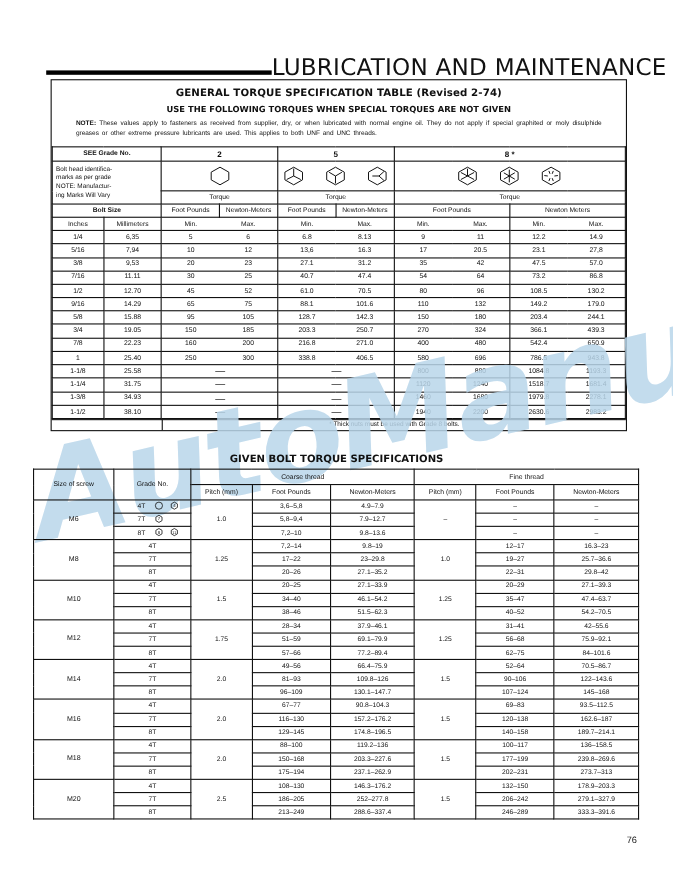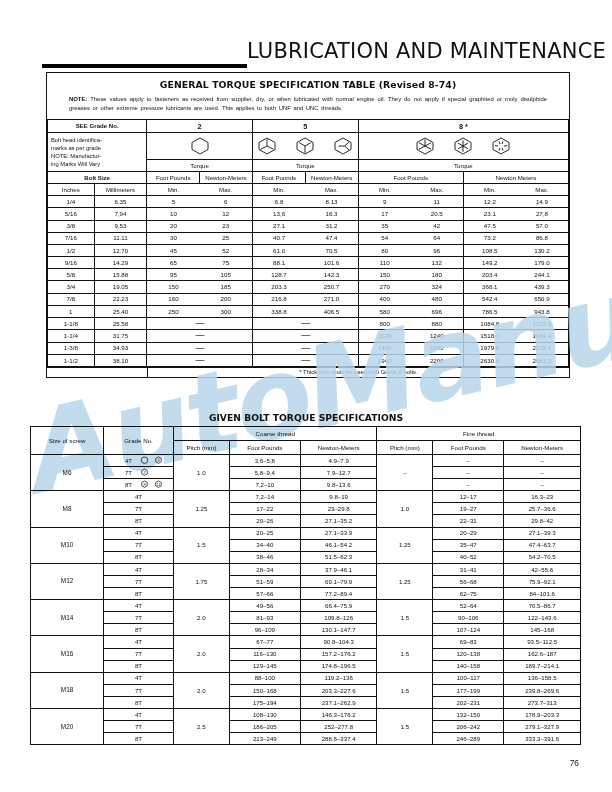--- a/index.html
+++ b/index.html
@@ -48,21 +48,21 @@
     width:205px;height:4px;background:#000;
     margin-bottom:6px;
   }
   .pg-title{
     font-family:"DejaVu Sans", sans-serif;
     font-size:21px;
     letter-spacing:.2px;
     line-height:1;
     white-space:nowrap;
     margin-left:0;
-    margin-bottom:12px;
+    margin-bottom:2px;
   }
 
   
   table{border-collapse:collapse;}
   td,th{
     border:1px solid #111;
     font-size:6.2px;
     text-align:center;
     vertical-align:middle;
     padding:0;
@@ -153,21 +153,22 @@
     <span>AutoManual</span>
   </div>
 
   <div class="pg-header">
     <div class="rule"></div>
     <div class="pg-title">LUBRICATION AND MAINTENANCE</div>
   </div>
 
   <div class="t1-wrap">
     <div class="t1-head">
-      <div class="t1-h1">GENERAL TORQUE SPECIFICATION TABLE   (Revised 8-74)</div>
+      <div class="t1-h1">GENERAL TORQUE SPECIFICATION TABLE   (Revised 2-74)</div>
+      <div class="t1-h2">USE THE FOLLOWING TORQUES WHEN SPECIAL TORQUES ARE NOT GIVEN</div>
       <div class="t1-note"><b>NOTE:</b> <span>These values apply  to fasteners as received from supplier, dry, or when lubricated with normal engine oil. They do not apply if special graphited or moly disulphide greases or other extreme pressure lubricants are used. This applies to both UNF and UNC threads.</span></div>
     </div>
 
     <table class="t1">
       <colgroup>
         <col style="width:47px">
           <col style="width:53px">
         <col style="width:53px">
           <col style="width:53px">
           <col style="width:53px">

